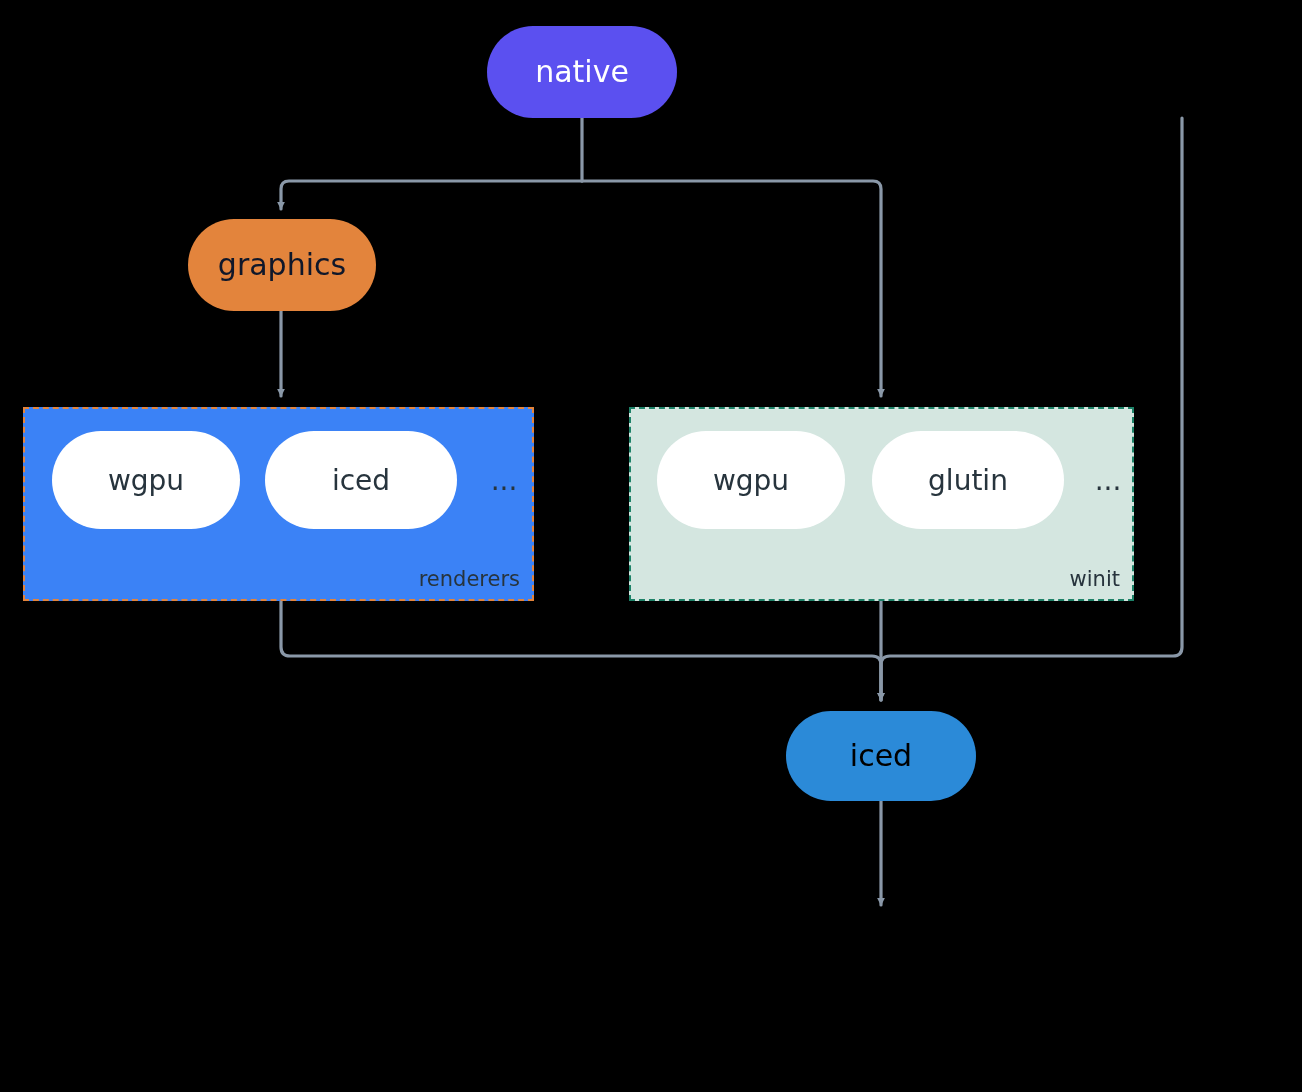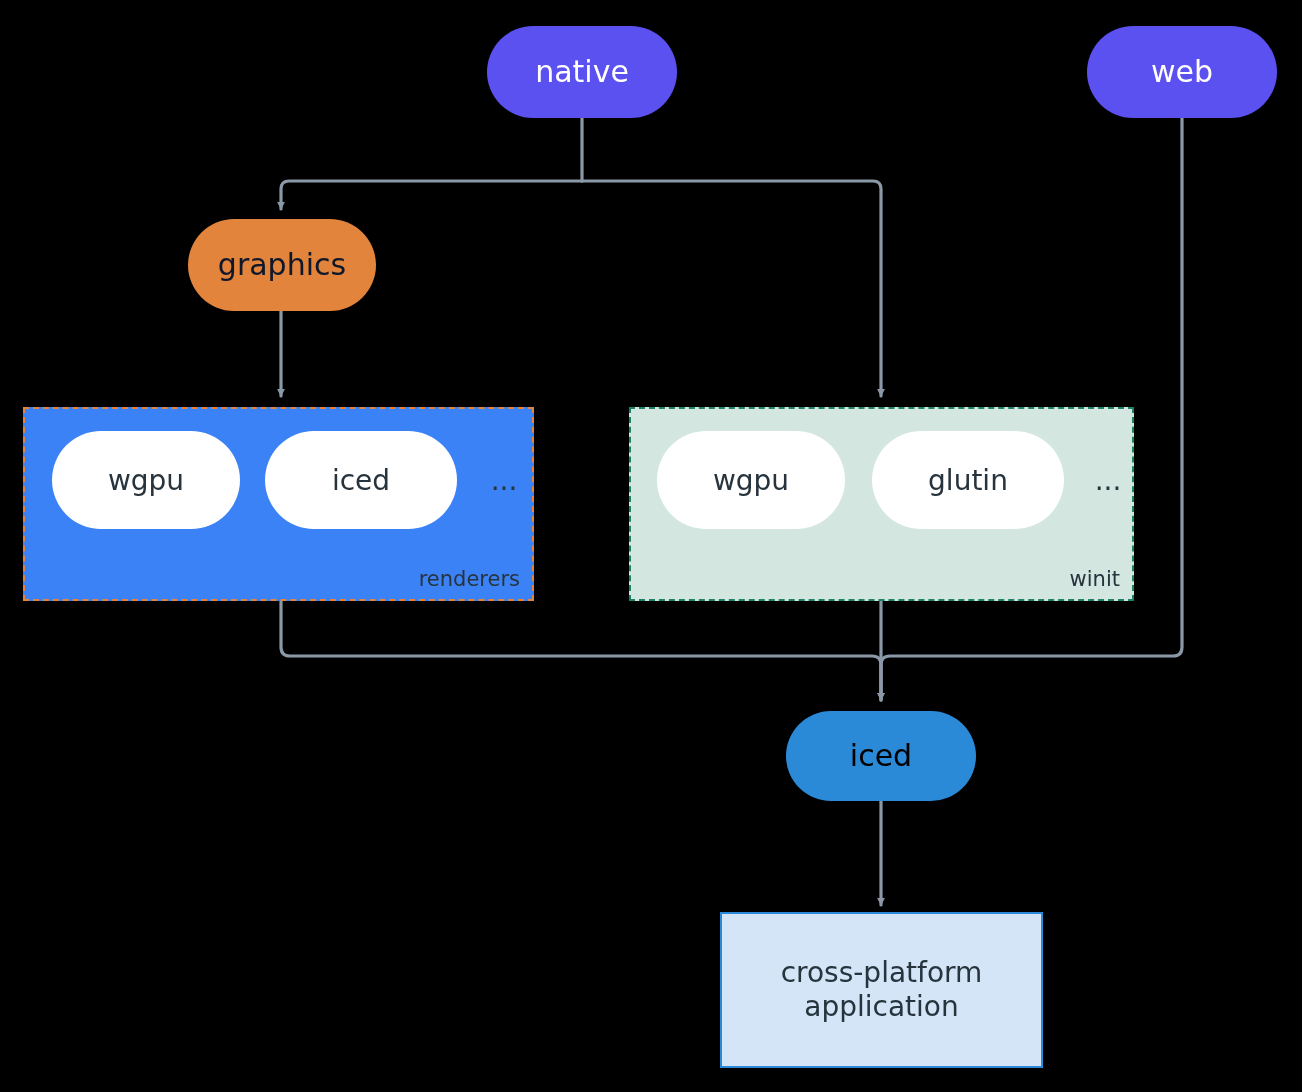--- a/index.html
+++ b/index.html
@@ -131,23 +131,20 @@
 
     <path d="M1182,118 L1182,647 Q1182,656 1173,656 L890,656 Q881,656 881,665 L881,700" fill="none" stroke="#8a98a8" stroke-width="3.2" stroke-linecap="round" stroke-linejoin="round"></path>
 
     <path d="M881,801 L881,905" fill="none" stroke="#8a98a8" stroke-width="3.2" stroke-linecap="round" marker-end="url(#arrowhead)"></path>
   </svg>
 
   <div class="node pill pill-purple" style="left:487px; top:26px; width:190px; height:92px;">
     <span class="node-label">native</span>
   </div>
 
-  <div class="node pill pill-purple" style="left:1087px; top:26px; width:190px; height:92px;">
-    <span class="node-label">web</span>
-  </div>
 
   <div class="node pill pill-orange" style="left:188px; top:219px; width:188px; height:92px;">
     <span class="node-label">graphics</span>
   </div>
 
   <div class="cluster cluster-renderers" style="left:23px; top:407px; width:511px; height:194px;">
     <div class="pill-white" style="left:27px; top:22px; width:188px; height:98px;">
       <span>wgpu</span>
     </div>
     <div class="pill-white" style="left:240px; top:22px; width:192px; height:98px;">
@@ -169,18 +166,14 @@
     <div class="ellipsis" style="left:452px; top:22px; width:50px; height:98px;">
       <span>...</span>
     </div>
     <div class="cluster-label">winit</div>
   </div>
 
   <div class="node pill pill-blue" style="left:786px; top:711px; width:190px; height:90px;">
     <span class="node-label">iced</span>
   </div>
 
-  <div class="node box-app" style="left:720px; top:912px; width:323px; height:156px;">
-    <span class="node-label">cross-platform
-application</span>
-  </div>
 
 </div>
 
 </body></html>

